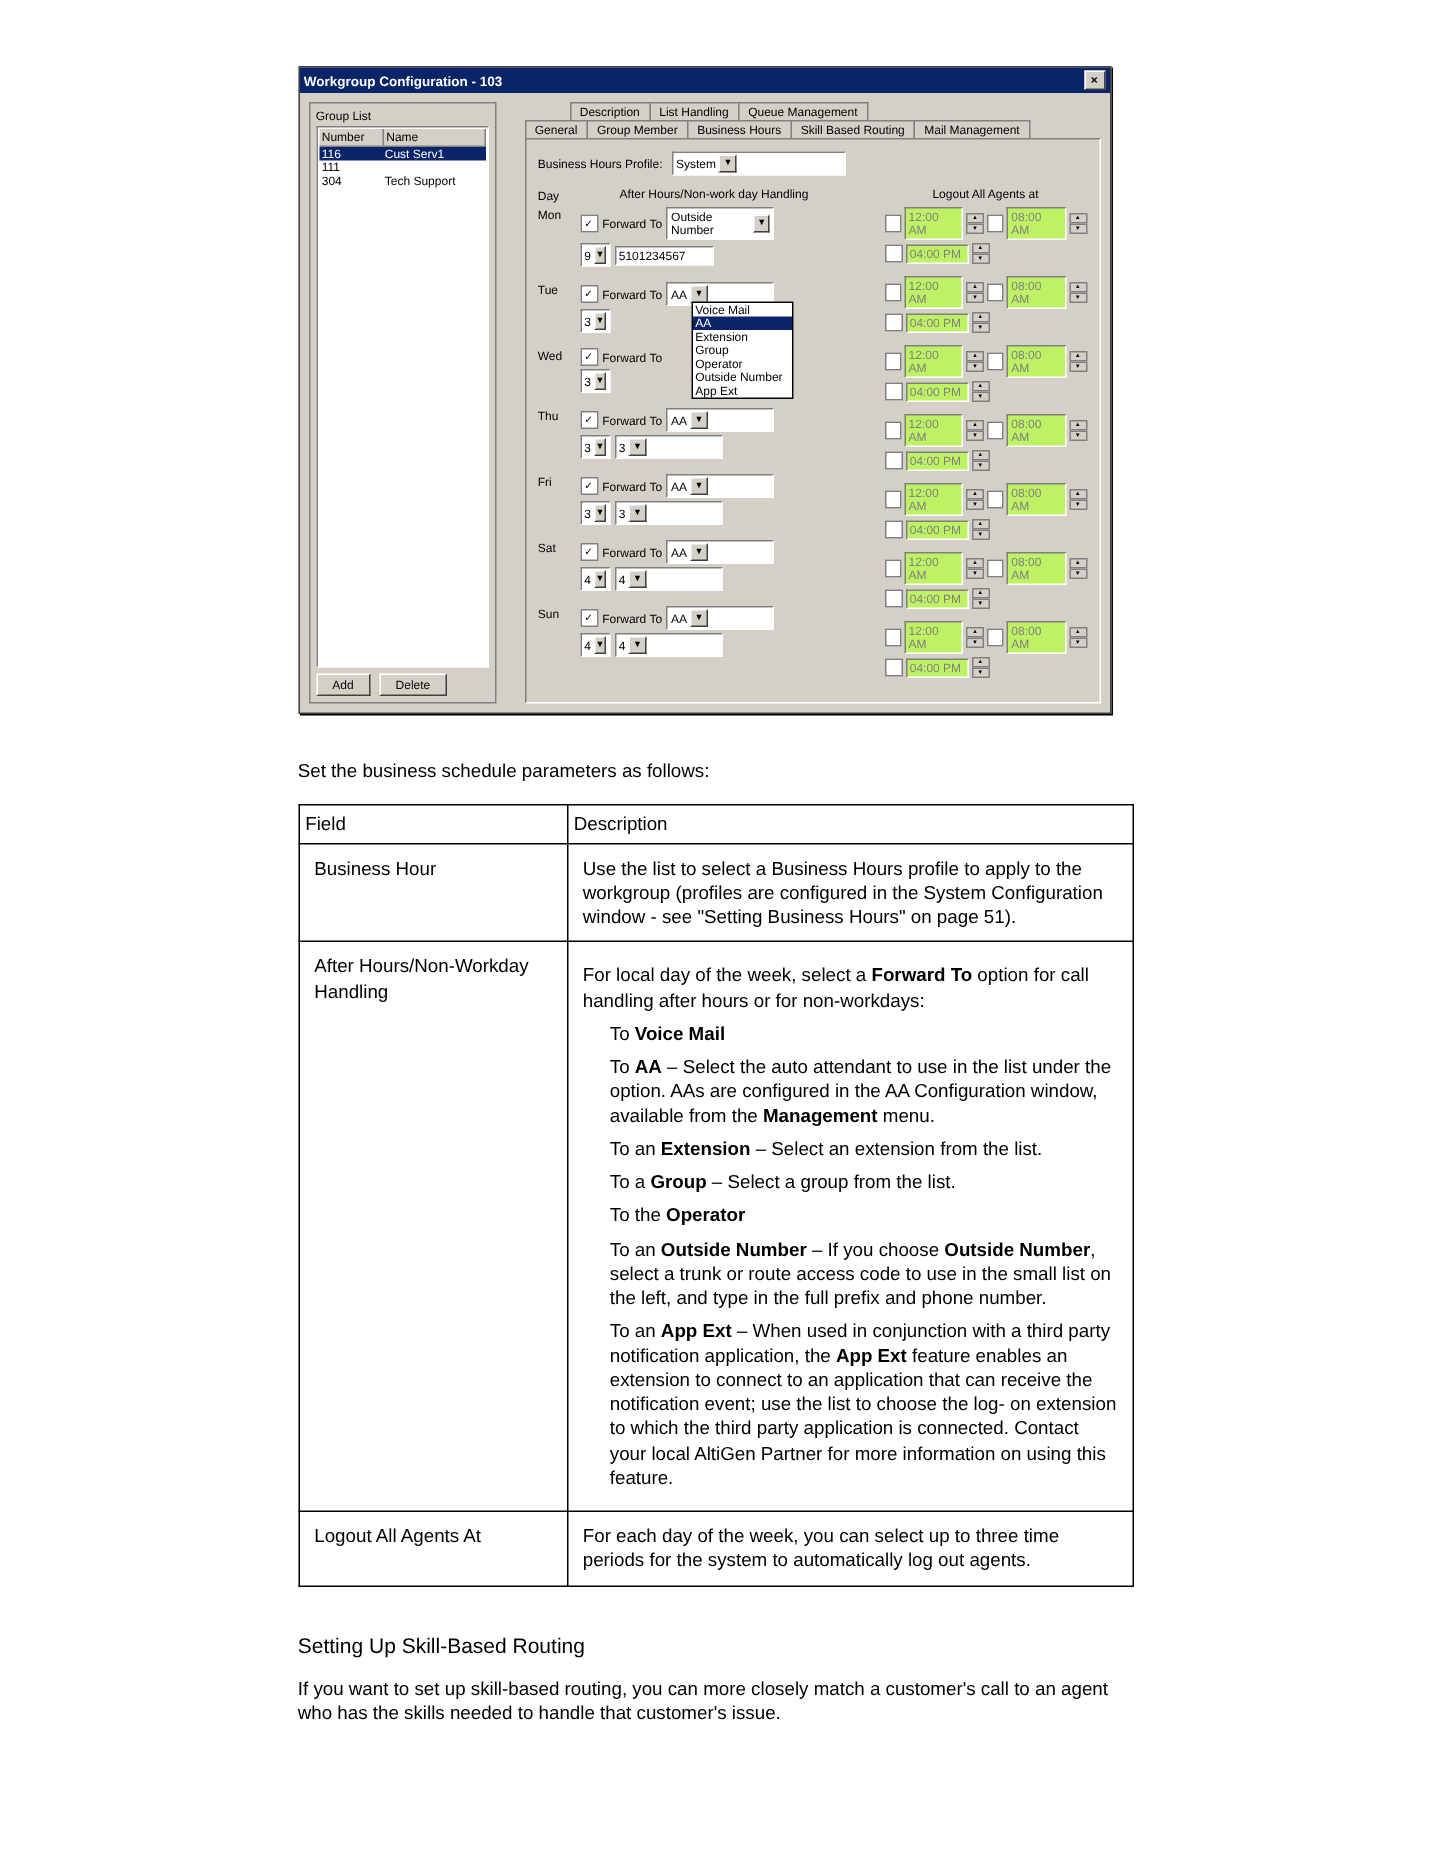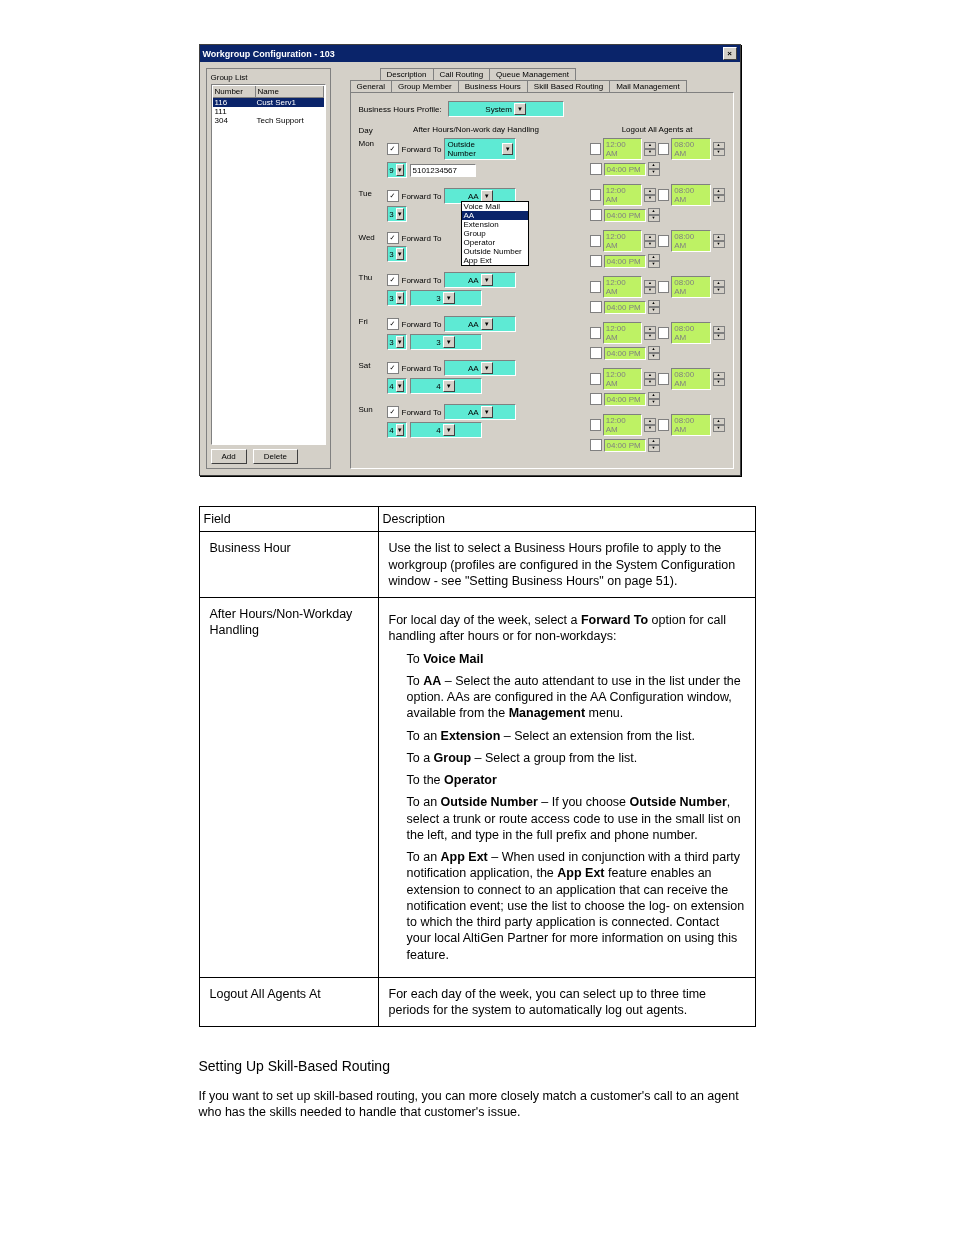--- a/index.html
+++ b/index.html
@@ -20,21 +20,21 @@
   .gl-c1{width:38px}
   .gl-c2{flex:1}
   .gl-btns{display:flex;gap:6px;margin-top:4px}
   .btn{background:#d4d0c8;border:1px solid #fff;border-right-color:#404040;border-bottom-color:#404040;font-size:8px;padding:2px 10px;cursor:pointer}
   .tabs-area{flex:1}
   .tab-row{display:flex;font-size:8px}
   .tab{border:1px solid #808080;border-bottom:none;padding:1px 6px;background:#d4d0c8;margin-right:-1px;cursor:pointer}
   .tab.active{background:#d4d0c8;position:relative;z-index:2}
   .tab-content{border:1px solid #808080;border-right-color:#fff;border-bottom-color:#fff;padding:8px;background:#d4d0c8;min-height:280px}
   .bhp-row{display:flex;align-items:center;gap:6px;margin-bottom:8px}
-  .sel-ctrl{background:#5eead4;border:1px solid #808080;border-right-color:#fff;border-bottom-color:#fff;font-size:8px;padding:1px 2px;display:inline-flex;align-items:center;justify-content:center}
+  .sel-ctrl{background:#ffffff;border:1px solid #808080;border-right-color:#fff;border-bottom-color:#fff;font-size:8px;padding:1px 2px;display:inline-flex;align-items:center;justify-content:flex-start}
   .dd-arrow{background:#d4d0c8;border:1px solid #fff;border-right-color:#404040;border-bottom-color:#404040;width:10px;height:10px;font-size:6px;text-align:center;line-height:10px;margin-left:2px}
   .input-ctrl{background:#fff;border:1px solid #808080;border-right-color:#fff;border-bottom-color:#fff;font-size:8px;padding:1px 2px}
   .input-ctrl.dis{background:#bef264;color:#808080}
   .sched{display:flex;gap:20px}
   .sched-left{flex:1}
   .sched-right{width:135px}
   .sched-head{font-size:8px;text-align:center;margin-bottom:4px}
   .day-row{display:flex;align-items:flex-start;gap:4px;margin-bottom:8px}
   .day-lbl{width:24px;font-size:8px;padding-top:1px}
   .day-ctrls{flex:1}
@@ -90,21 +90,21 @@
         </div>
         <div class="gl-btns">
           <div class="btn">Add</div>
           <div class="btn">Delete</div>
         </div>
       </div>
 
       <div class="tabs-area">
         <div class="tab-row" style="margin-left:30px">
           <div class="tab">Description</div>
-          <div class="tab">Call Routing</div>
+          <div class="tab">List Handling</div>
           <div class="tab">Queue Management</div>
         </div>
         <div class="tab-row">
           <div class="tab">General</div>
           <div class="tab">Group Member</div>
           <div class="tab active">Business Hours</div>
           <div class="tab">Skill Based Routing</div>
           <div class="tab">Mail Management</div>
         </div>
         <div class="tab-content">
@@ -459,20 +459,21 @@
                   </div>
                 </div>
             </div>
           </div>
         </div>
       </div>
     </div>
   </div>
 
   <div class="body-text">
+    <p>Set the business schedule parameters as follows:</p>
 
     <table class="doc">
       <tbody>
           <tr>
         <td style="width:170px">Field</td>
         <td>Description</td>
       </tr>
       <tr>
         <td>Business Hour</td>
         <td>Use the list to select a Business Hours profile to apply to the workgroup (profiles are configured in the System Configuration window - see "Setting Business Hours" on page 51).</td>

